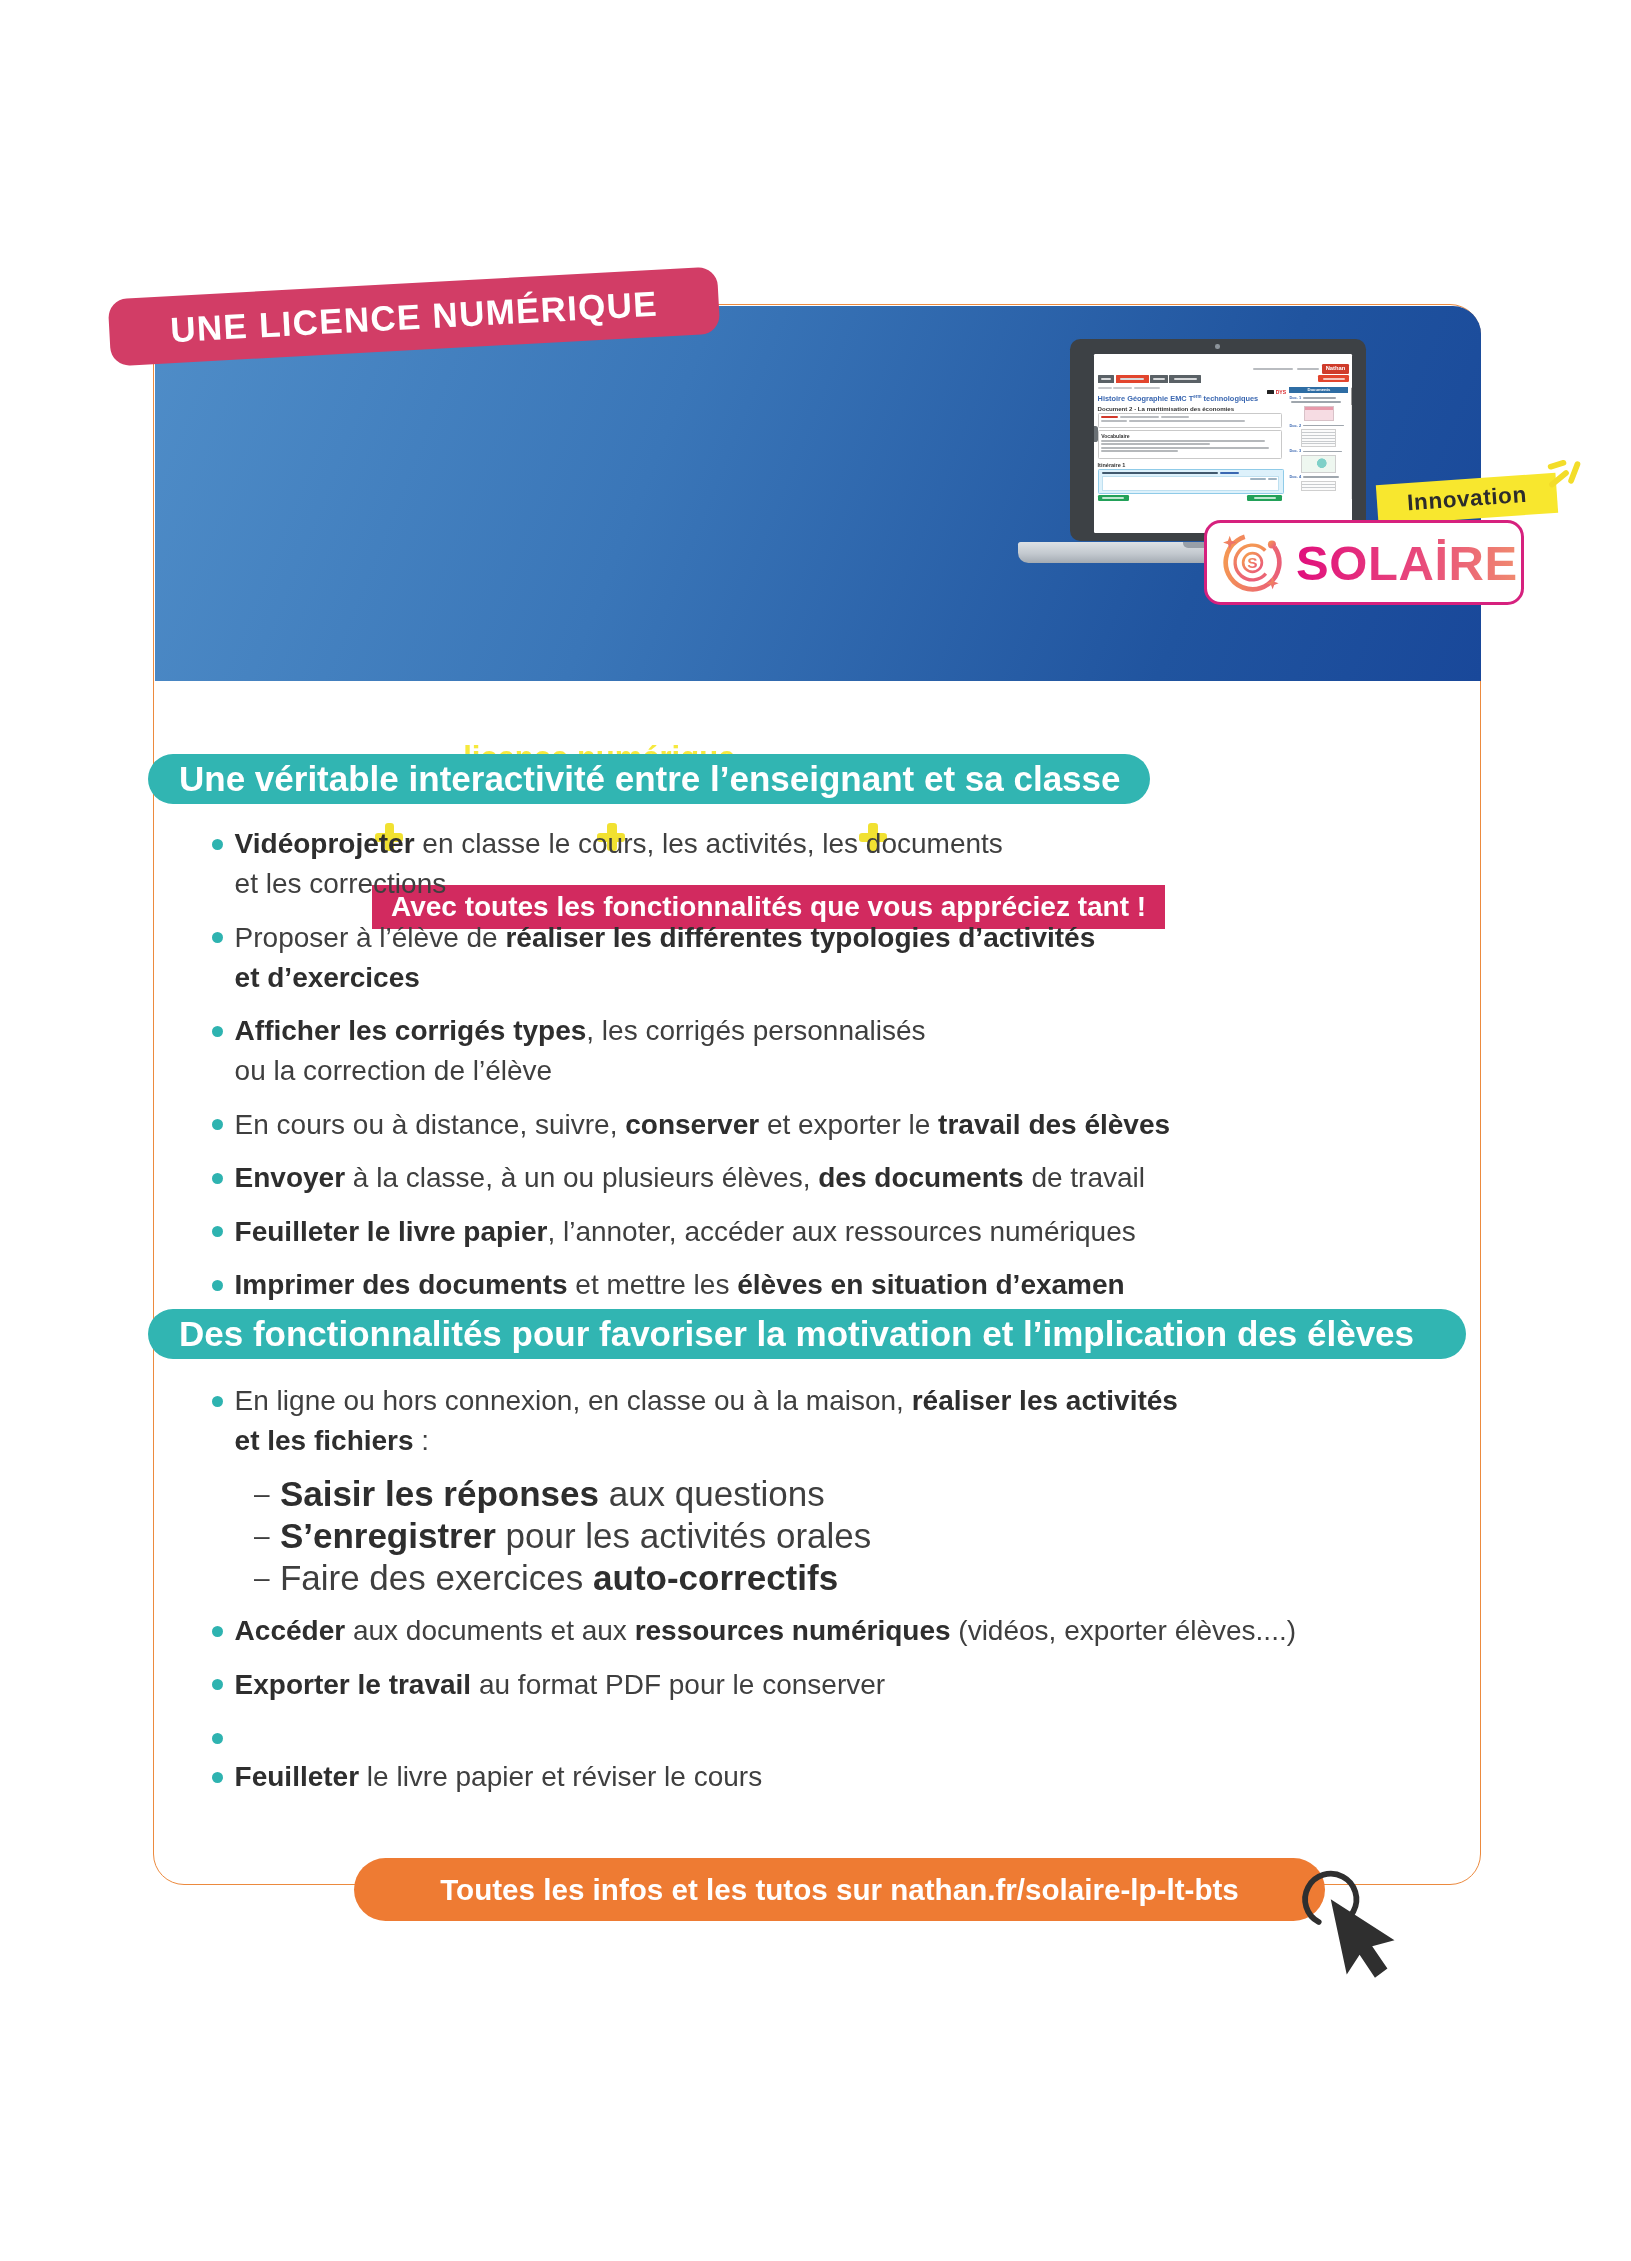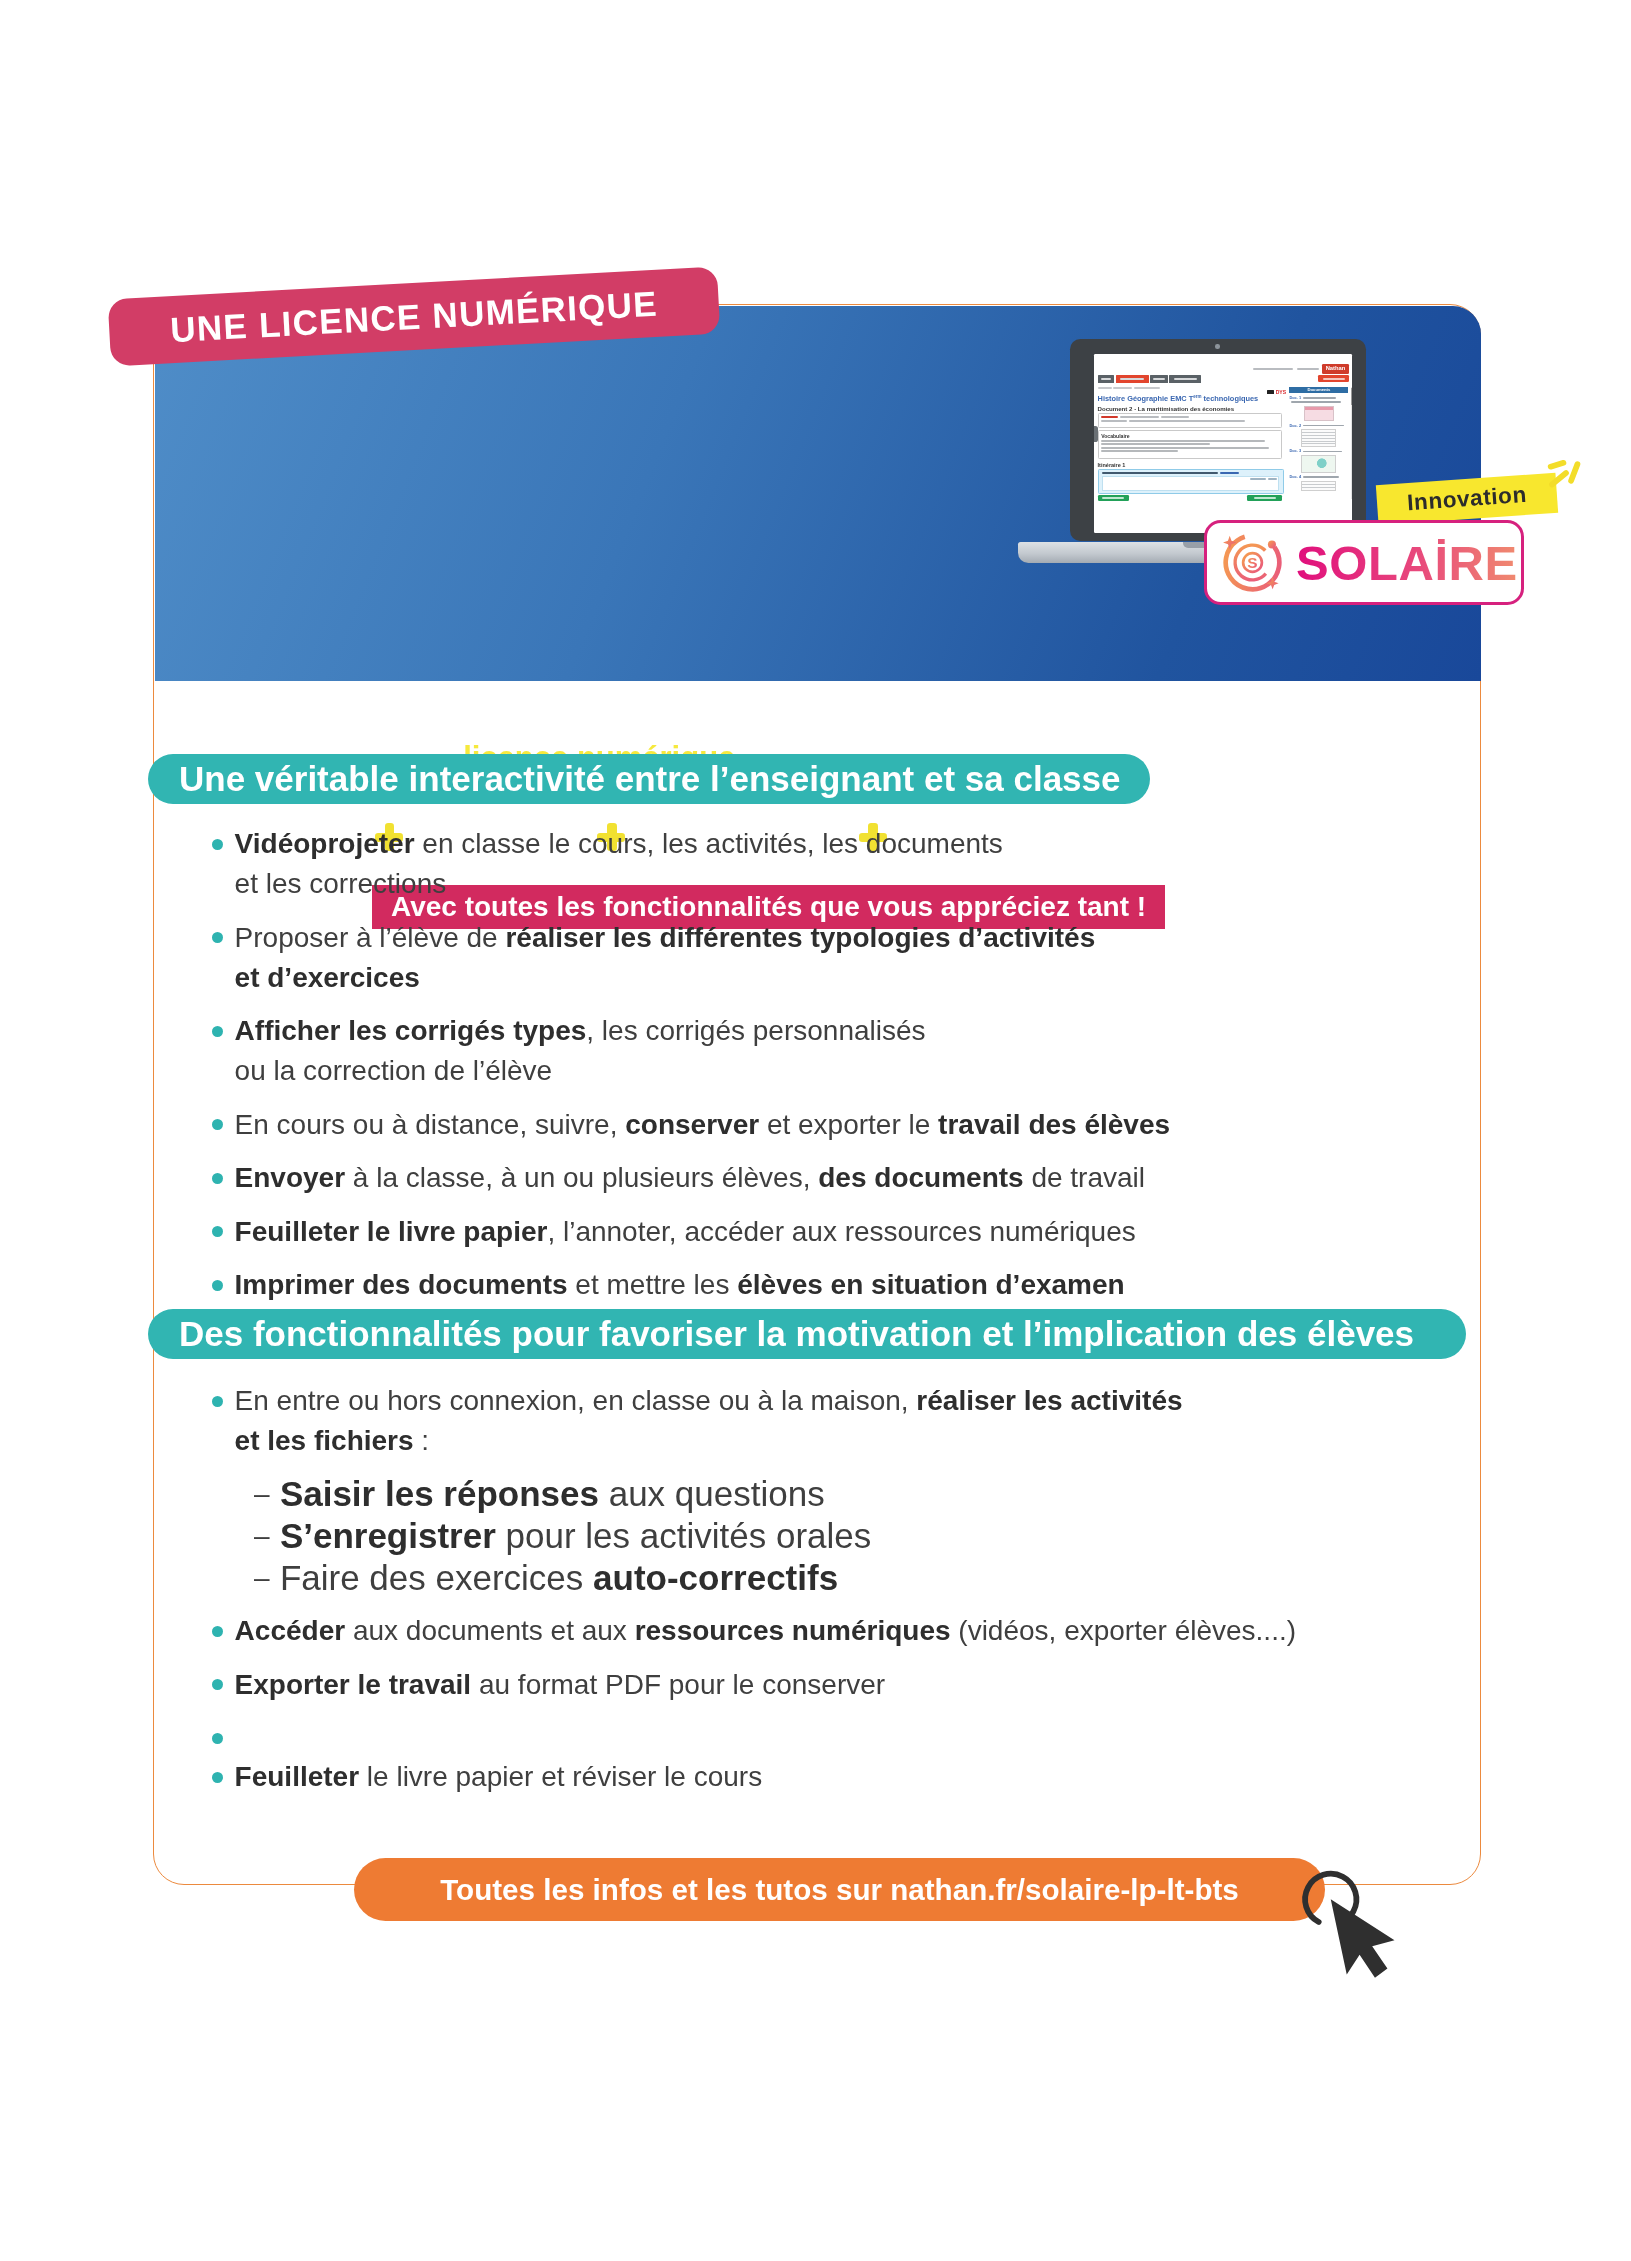--- a/index.html
+++ b/index.html
@@ -331,21 +331,21 @@
         <p><span class="b">Feuilleter le livre papier</span><span>, l’annoter, accéder aux ressources numériques</span></p>
       </div>
       <div class="bullet">
         <span class="dot"></span>
         <p><span class="b">Imprimer des documents</span><span> et mettre les </span><span class="b">élèves en situation d’examen</span></p>
       </div>
     </div>
   <div class="list l2">
       <div class="bullet">
         <span class="dot"></span>
-        <p><span>En entre ou hors connexion, en classe ou à la maison, </span><span class="b">réaliser les activités</span><br><span class="b">et les fichiers</span><span> :</span></p>
+        <p><span>En ligne ou hors connexion, en classe ou à la maison, </span><span class="b">réaliser les activités</span><br><span class="b">et les fichiers</span><span> :</span></p>
       </div>
       <div class="subs">
         <div class="sub">
           <span class="dash">–</span>
           <p><span class="b">Saisir les réponses</span><span> aux questions</span></p>
         </div>
         <div class="sub">
           <span class="dash">–</span>
           <p><span class="b">S’enregistrer</span><span> pour les activités orales</span></p>
         </div>

